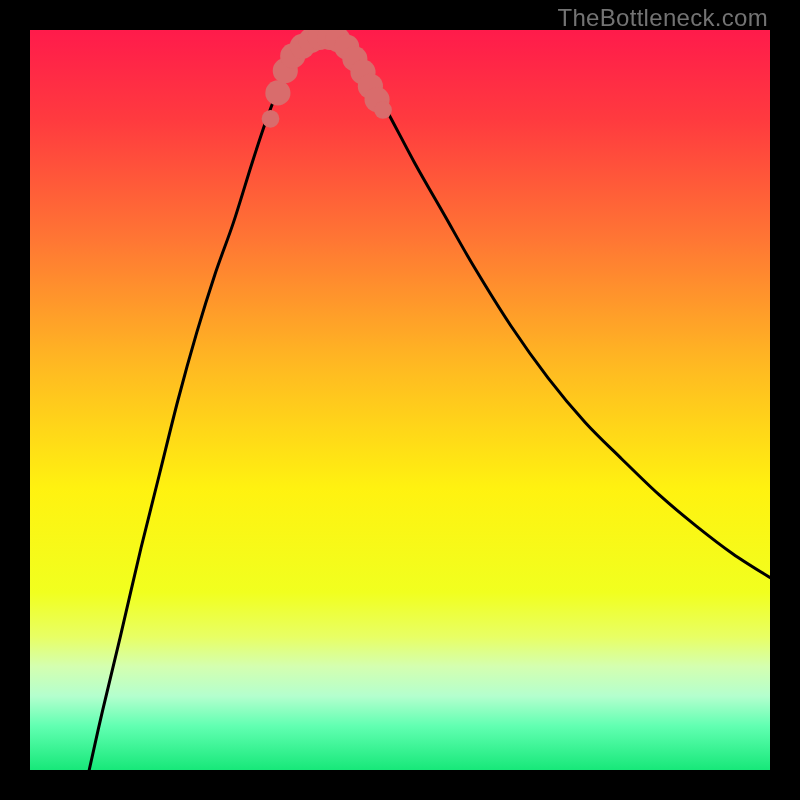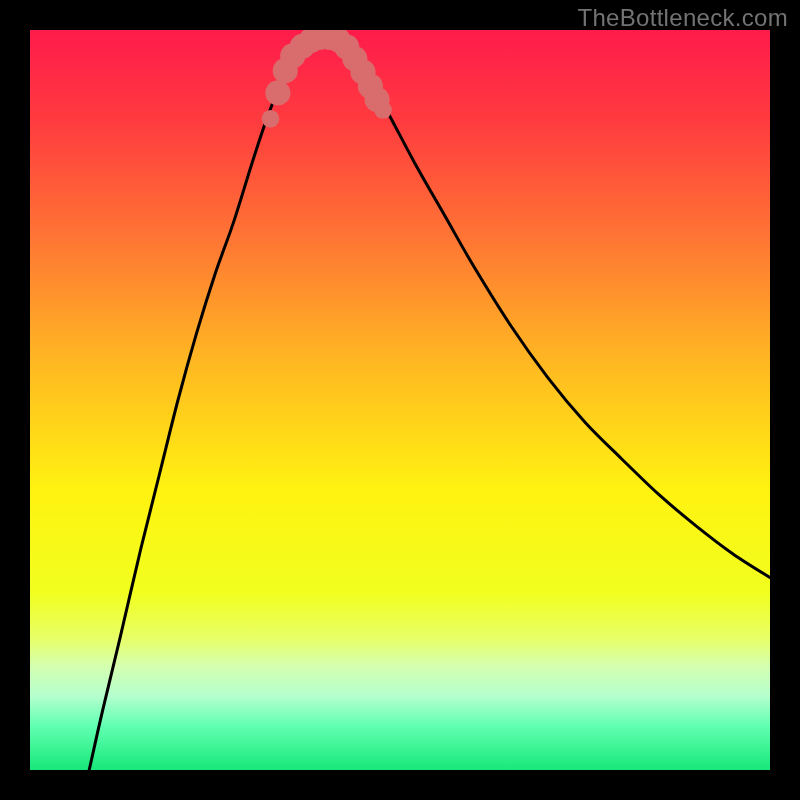--- a/index.html
+++ b/index.html
@@ -13,21 +13,21 @@
   .chart-container {
     position: absolute;
     left: 30px;
     top: 30px;
     width: 740px;
     height: 740px;
   }
   .watermark {
     position: absolute;
     top: 4px;
-    right: 12px;
+    right: 32px;
     font-family: Arial, Helvetica, sans-serif;
     font-size: 24px;
     font-weight: 500;
     color: #737373;
     letter-spacing: 0.3px;
   }
   svg {
     display: block;
   }
 </style>

